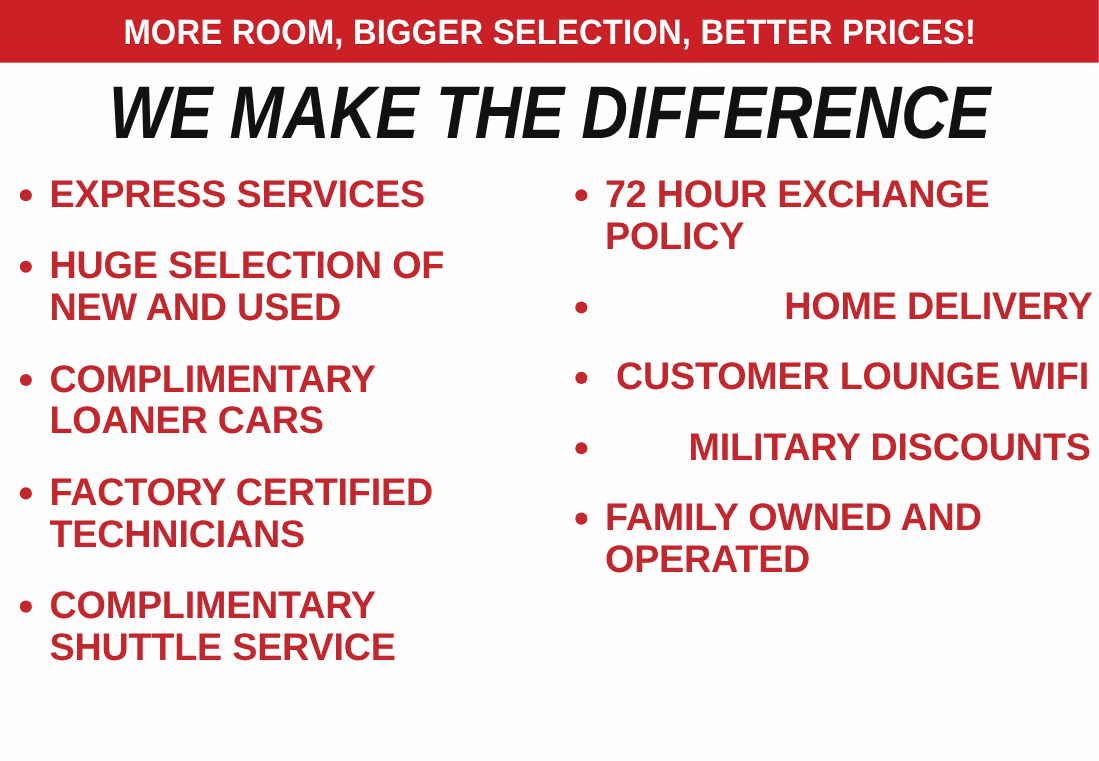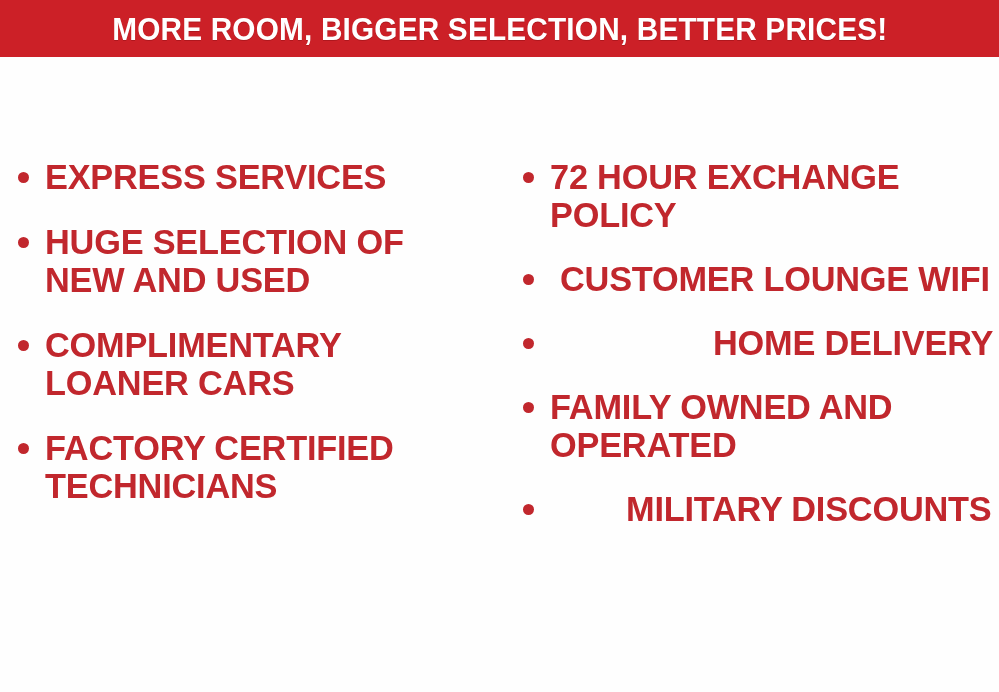--- a/index.html
+++ b/index.html
@@ -133,59 +133,66 @@
 </style>
 </head>
 <body>
 
 <div id="poster">
 
   <div class="banner">
     <span class="banner-text">MORE ROOM, BIGGER SELECTION, BETTER PRICES!</span>
   </div>
 
+  <div class="headline">
+    <span class="headline-text">WE MAKE THE DIFFERENCE</span>
+  </div>
 
   <div class="columns">
 
     <div class="col col-left">
       <div class="bullet-item">
         <span class="bullet-dot"></span>
         <span class="bullet-label">EXPRESS SERVICES</span>
       </div>
       <div class="bullet-item">
         <span class="bullet-dot"></span>
         <span class="bullet-label">HUGE SELECTION OF NEW AND USED</span>
       </div>
       <div class="bullet-item">
         <span class="bullet-dot"></span>
         <span class="bullet-label">COMPLIMENTARY LOANER CARS</span>
       </div>
       <div class="bullet-item">
         <span class="bullet-dot"></span>
         <span class="bullet-label">FACTORY CERTIFIED TECHNICIANS</span>
       </div>
+      <div class="bullet-item">
+        <span class="bullet-dot"></span>
+        <span class="bullet-label">COMPLIMENTARY SHUTTLE SERVICE</span>
+      </div>
     </div>
 
     <div class="col col-right">
       <div class="bullet-item">
         <span class="bullet-dot"></span>
         <span class="bullet-label">72 HOUR EXCHANGE POLICY</span>
       </div>
       <div class="bullet-item">
         <span class="bullet-dot"></span>
+        <span class="bullet-label">HOME DELIVERY</span>
+      </div>
+      <div class="bullet-item">
+        <span class="bullet-dot"></span>
         <span class="bullet-label">CUSTOMER LOUNGE WIFI</span>
       </div>
       <div class="bullet-item">
         <span class="bullet-dot"></span>
-        <span class="bullet-label">HOME DELIVERY</span>
+        <span class="bullet-label">MILITARY DISCOUNTS</span>
       </div>
       <div class="bullet-item">
         <span class="bullet-dot"></span>
         <span class="bullet-label">FAMILY OWNED AND OPERATED</span>
-      </div>
-      <div class="bullet-item">
-        <span class="bullet-dot"></span>
-        <span class="bullet-label">MILITARY DISCOUNTS</span>
       </div>
     </div>
 
   </div>
 </div>
 
 </body></html>

